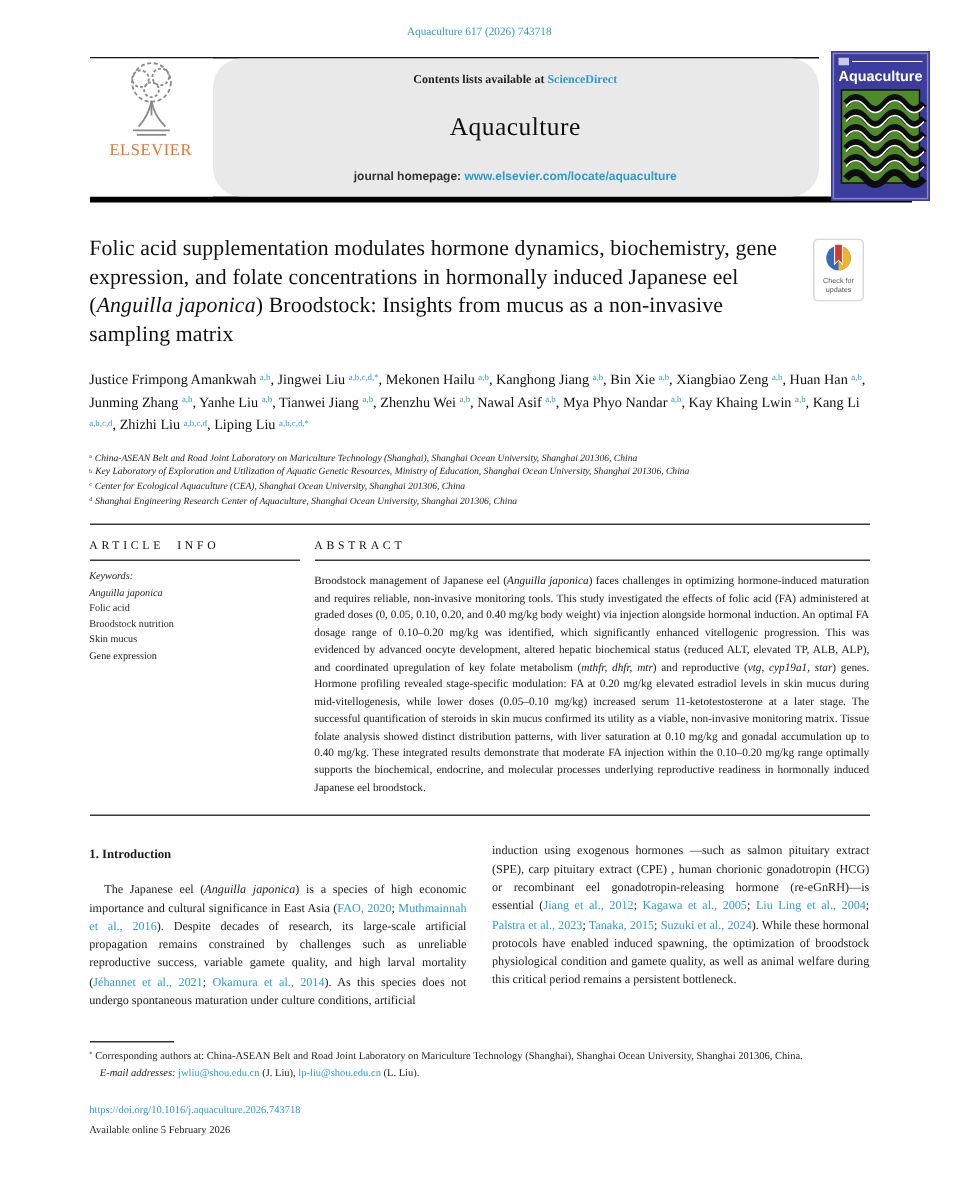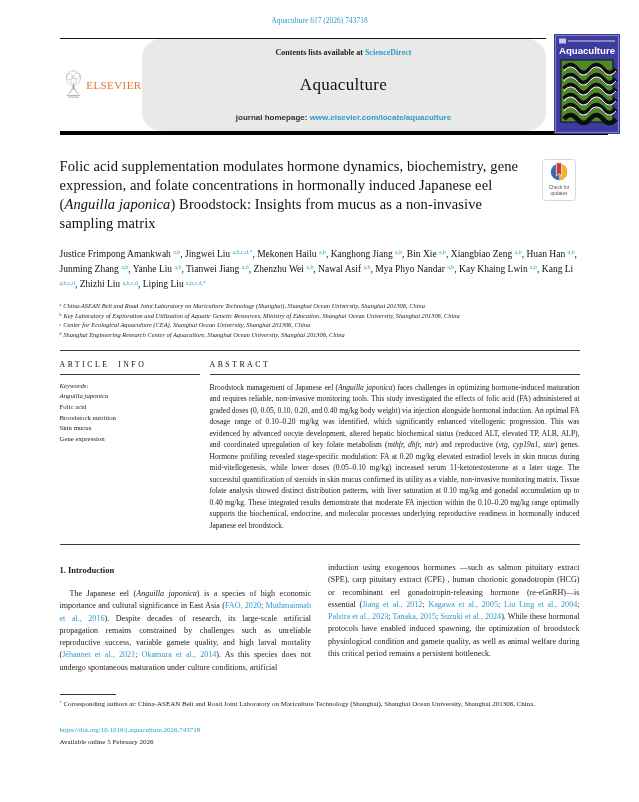--- a/index.html
+++ b/index.html
@@ -13,21 +13,21 @@
     padding:16px 57px 0 57px;
     box-sizing:border-box;
     overflow:hidden;
   }
   
   .citation{text-align:center;font-size:7.5px;color:#2E9CCB;margin-bottom:13px;}
   
   .masthead{position:relative;margin-top:8px;}
   .mast-main{border-top:1.6px solid #151515;width:486px;}
   .mast-row{display:flex;height:92px;}
-  .logo-block{width:82px;background:#fff;display:flex;align-items:center;justify-content:flex-end;padding-bottom:2px;}
+  .logo-block{width:82px;background:#fff;display:flex;flex-direction:column;align-items:center;padding-bottom:2px;}
   .elsevier-word{font-size:11px;color:#E8762C;letter-spacing:0.4px;margin-top:1px;}
   .mast-band{flex:1;background:#e9e9e9;text-align:center;padding:9px 4px 9px 4px;display:flex;flex-direction:column;justify-content:space-between;box-sizing:border-box;border-radius:19px;}
   .contents-line{font-size:8px;font-weight:600;color:#222;}
   .mast-journal{font-size:17px;color:#101010;letter-spacing:0.3px;}
   .homepage-line{font-family:"Liberation Sans","DejaVu Sans",sans-serif;font-size:8px;font-weight:700;color:#333;}
   .cover{position:absolute;left:494px;top:-4px;width:66px;height:100px;}
   .thick-bar{height:3.6px;background:#000;margin-right:-28px;margin-top:0;}
   
   .title-wrap{position:relative;margin-top:22px;}
   .article-title{font-size:14.5px;line-height:1.33;color:#111;width:462px;letter-spacing:0.1px;}
@@ -170,17 +170,18 @@
       <div class="para-indent"><span>The Japanese eel (</span><span class="seg-i">Anguilla japonica</span><span>) is a species of high economic importance and cultural significance in East Asia (</span><span class="seg-link">FAO, 2020</span><span>; </span><span class="seg-link">Muthmainnah et al., 2016</span><span>). Despite decades of research, its large-scale artificial propagation remains constrained by challenges such as unreliable reproductive success, variable gamete quality, and high larval mortality (</span><span class="seg-link">Jéhannet et al., 2021</span><span>; </span><span class="seg-link">Okamura et al., 2014</span><span>). As this species does not undergo spontaneous maturation under culture conditions, artificial</span></div>
     </div>
     <div>
       <div><span>induction using exogenous hormones —such as salmon pituitary extract (SPE), carp pituitary extract (CPE) , human chorionic gonadotropin (HCG) or recombinant eel gonadotropin-releasing hormone (re-eGnRH)—is essential (</span><span class="seg-link">Jiang et al., 2012</span><span>; </span><span class="seg-link">Kagawa et al., 2005</span><span>; </span><span class="seg-link">Liu Ling et al., 2004</span><span>; </span><span class="seg-link">Palstra et al., 2023</span><span>; </span><span class="seg-link">Tanaka, 2015</span><span>; </span><span class="seg-link">Suzuki et al., 2024</span><span>). While these hormonal protocols have enabled induced spawning, the optimization of broodstock physiological condition and gamete quality, as well as animal welfare during this critical period remains a persistent bottleneck.</span></div>
     </div>
   </div>
 
   <div class="bottom">
     <div class="foot-rule"></div>
     <div><span class="seg-sup">*</span><span> Corresponding authors at: China-ASEAN Belt and Road Joint Laboratory on Mariculture Technology (Shanghai), Shanghai Ocean University, Shanghai 201306, China.</span></div>
+    <div class="foot-line2"><span class="seg-i">E-mail addresses: </span><span class="seg-link">jwliu@shou.edu.cn</span><span> (J. Liu), </span><span class="seg-link">lp-liu@shou.edu.cn</span><span> (L. Liu).</span></div>
     <div class="doi-line">https://doi.org/10.1016/j.aquaculture.2026.743718</div>
     <div class="meta-line">Available online 5 February 2026</div>
   </div>
 
 </div>
 
 </body></html>

